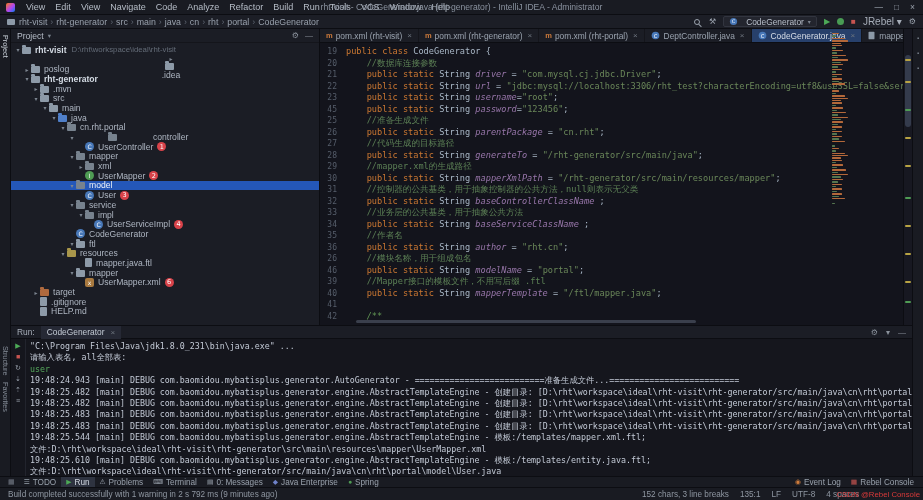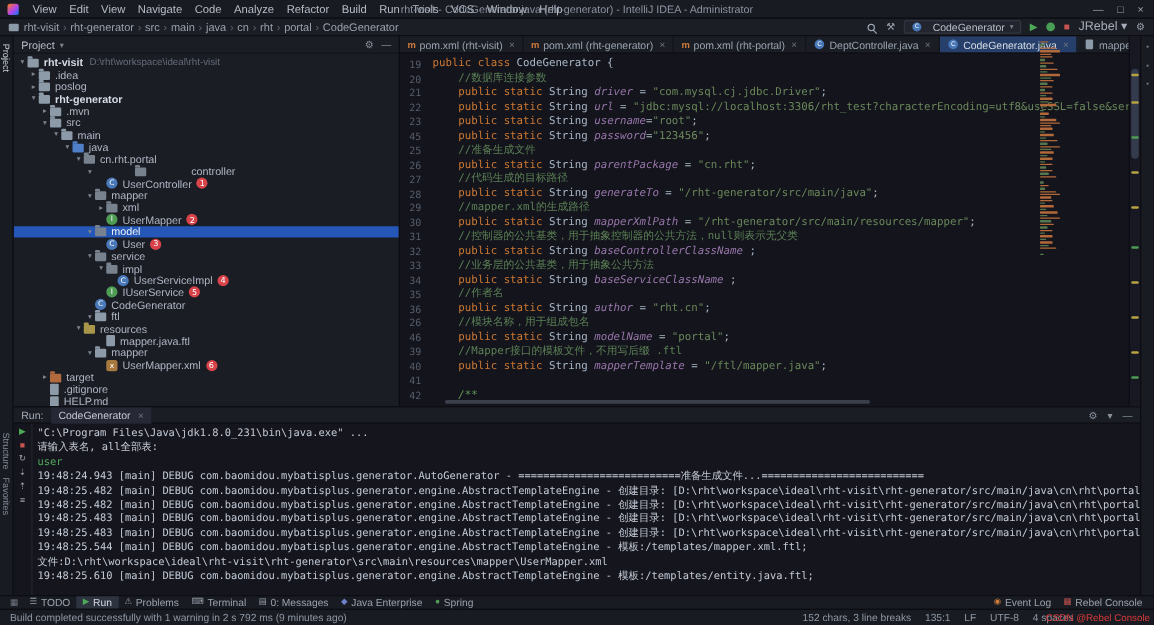--- a/index.html
+++ b/index.html
@@ -193,21 +193,21 @@
               <span>—</span>
             </span>
           </div>
           <div class="tree">
               <div class="tree-row" style="padding-left: 3px;">
                 <span class="tree-arrow">▾</span>
                 <span class="tree-ico folder"></span>
                 <span class="tree-label bold">rht-visit</span>
                 <span class="tree-extra">D:\rht\workspace\ideal\rht-visit</span>
               </div>
-              <div class="tree-row" style="padding-left: 12px;">
+              <div class="tree-row" style="padding-left: 12px; flex-direction: column;">
                 <span class="tree-arrow">▸</span>
                 <span class="tree-ico folder"></span>
                 <span class="tree-label">.idea</span>
               </div>
               <div class="tree-row" style="padding-left: 12px;">
                 <span class="tree-arrow">▸</span>
                 <span class="tree-ico folder"></span>
                 <span class="tree-label">poslog</span>
               </div>
               <div class="tree-row" style="padding-left: 12px;">
@@ -286,26 +286,20 @@
               <div class="tree-row" style="padding-left: 66px;">
                 <span class="tree-arrow">▾</span>
                 <span class="tree-ico pkg"></span>
                 <span class="tree-label">impl</span>
               </div>
               <div class="tree-row" style="padding-left: 75px;">
                 <span class="tree-arrow"></span>
                 <span class="cico c">C</span>
                 <span class="tree-label">UserServiceImpl</span>
                 <span class="badge">4</span>
-              </div>
-              <div class="tree-row" style="padding-left: 66px;">
-                <span class="tree-arrow"></span>
-                <span class="cico i">I</span>
-                <span class="tree-label">IUserService</span>
-                <span class="badge">5</span>
               </div>
               <div class="tree-row" style="padding-left: 57px;">
                 <span class="tree-arrow"></span>
                 <span class="cico c">C</span>
                 <span class="tree-label">CodeGenerator</span>
               </div>
               <div class="tree-row" style="padding-left: 57px;">
                 <span class="tree-arrow">▾</span>
                 <span class="tree-ico folder"></span>
                 <span class="tree-label">ftl</span>
@@ -525,20 +519,21 @@
               <div class="cline ">请输入表名, all全部表:</div>
               <div class="cline input">user</div>
               <div class="cline ">19:48:24.943 [main] DEBUG com.baomidou.mybatisplus.generator.AutoGenerator - ==========================准备生成文件...==========================</div>
               <div class="cline ">19:48:25.482 [main] DEBUG com.baomidou.mybatisplus.generator.engine.AbstractTemplateEngine - 创建目录: [D:\rht\workspace\ideal\rht-visit\rht-generator/src/main/java\cn\rht\portal\model]</div>
               <div class="cline ">19:48:25.482 [main] DEBUG com.baomidou.mybatisplus.generator.engine.AbstractTemplateEngine - 创建目录: [D:\rht\workspace\ideal\rht-visit\rht-generator/src/main/java\cn\rht\portal\controller]</div>
               <div class="cline ">19:48:25.483 [main] DEBUG com.baomidou.mybatisplus.generator.engine.AbstractTemplateEngine - 创建目录: [D:\rht\workspace\ideal\rht-visit\rht-generator/src/main/java\cn\rht\portal\mapper\xml]</div>
               <div class="cline ">19:48:25.483 [main] DEBUG com.baomidou.mybatisplus.generator.engine.AbstractTemplateEngine - 创建目录: [D:\rht\workspace\ideal\rht-visit\rht-generator/src/main/java\cn\rht\portal\service\impl]</div>
               <div class="cline ">19:48:25.544 [main] DEBUG com.baomidou.mybatisplus.generator.engine.AbstractTemplateEngine - 模板:/templates/mapper.xml.ftl;</div>
               <div class="cline ">文件:D:\rht\workspace\ideal\rht-visit\rht-generator\src\main\resources\mapper\UserMapper.xml</div>
               <div class="cline ">19:48:25.610 [main] DEBUG com.baomidou.mybatisplus.generator.engine.AbstractTemplateEngine - 模板:/templates/entity.java.ftl;</div>
+              <div class="cline ">文件:D:\rht\workspace\ideal\rht-visit\rht-generator/src/main/java\cn\rht\portal\model\User.java</div>
             </div>
         </div>
       </div>
     </div>
 
     <div class="strip right">
       <span>▪</span>
       <span>▪</span>
       <span>▪</span>
     </div>

